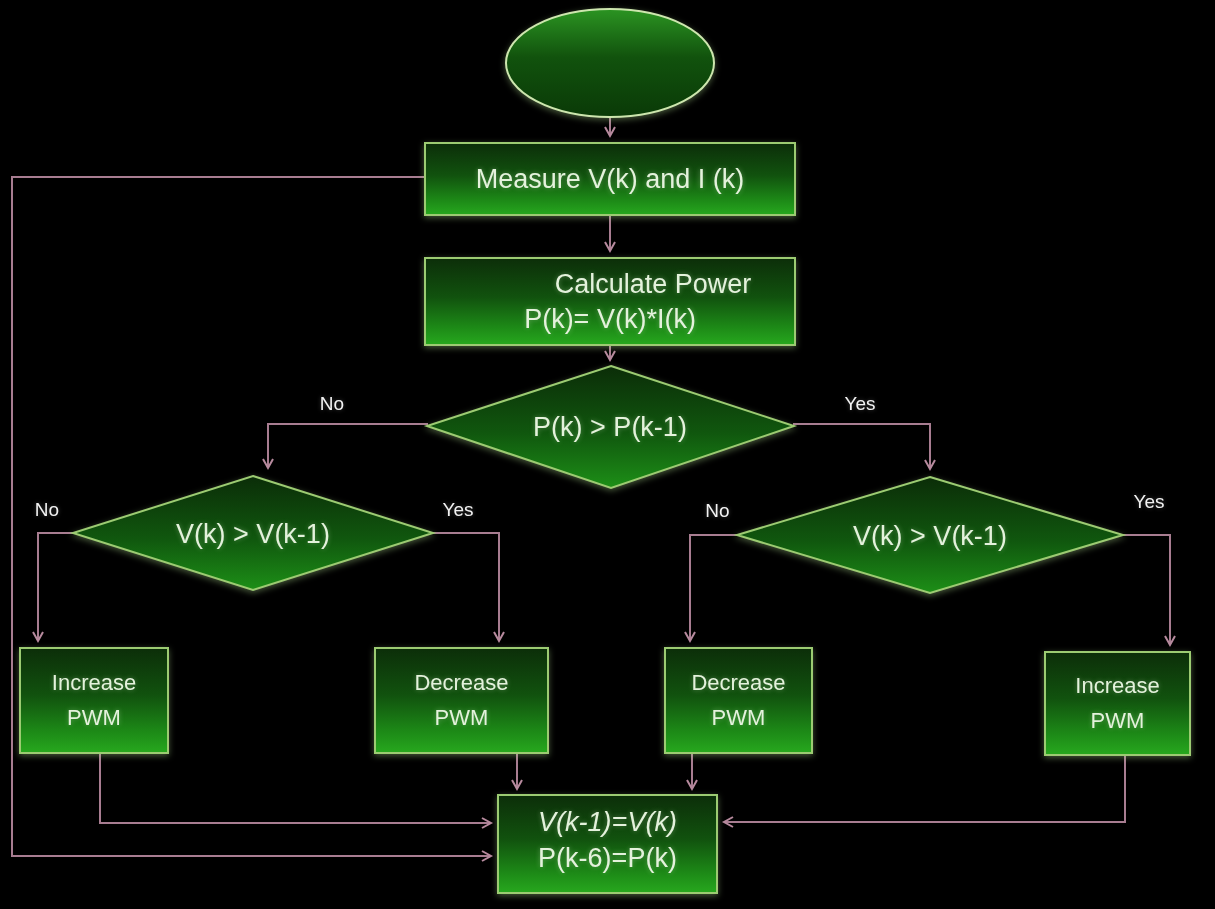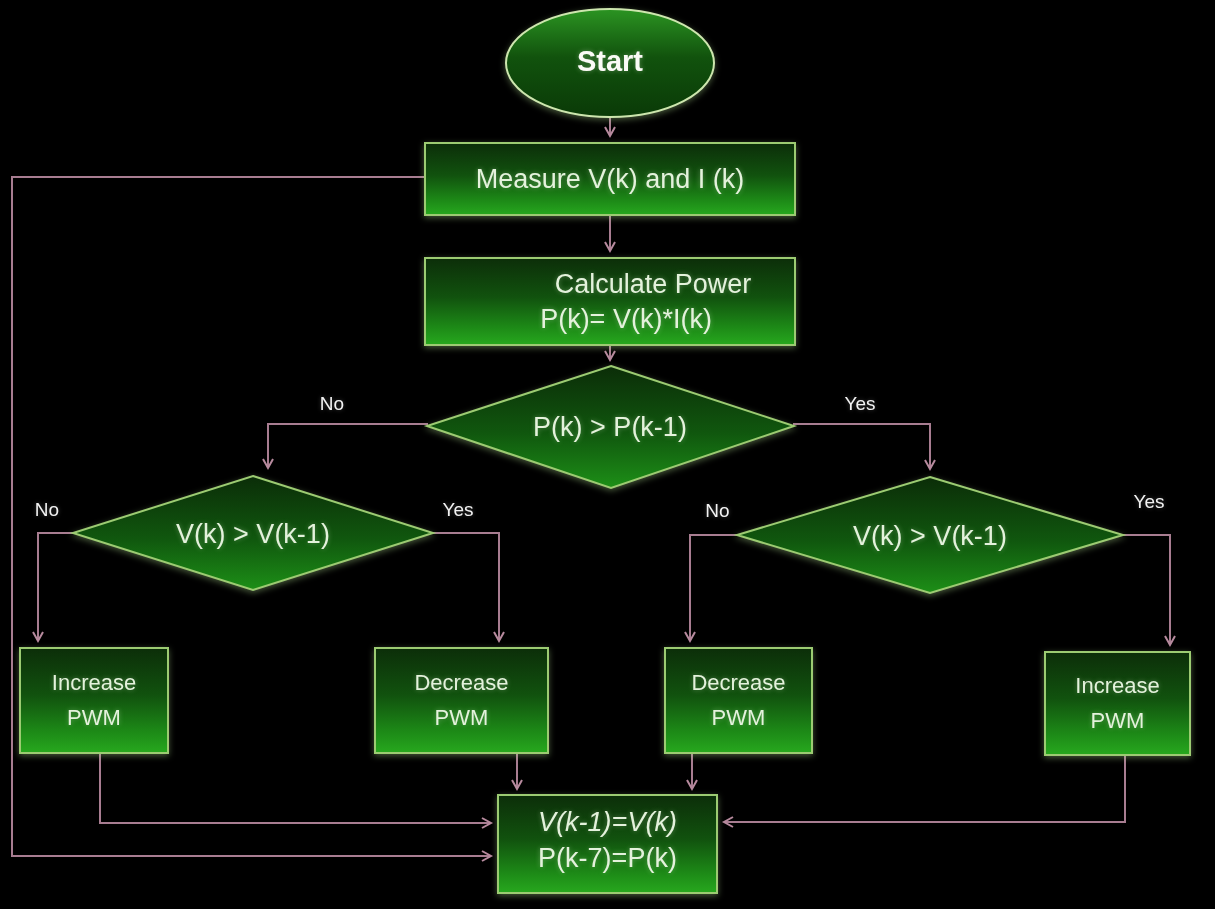--- a/index.html
+++ b/index.html
@@ -88,39 +88,38 @@
       <polygon class="node-shape" points="253,476 433,533 253,590 73,533" fill="url(#gradDiamond)"></polygon>
       <polygon class="node-shape" points="930,477 1123,535 930,593 737,535" fill="url(#gradDiamond)"></polygon>
       <rect class="node-shape" x="20" y="648" width="148" height="105" fill="url(#gradRect)"></rect>
       <rect class="node-shape" x="375" y="648" width="173" height="105" fill="url(#gradRect)"></rect>
       <rect class="node-shape" x="665" y="648" width="147" height="105" fill="url(#gradRect)"></rect>
       <rect class="node-shape" x="1045" y="652" width="145" height="103" fill="url(#gradRect)"></rect>
       <rect class="node-shape" x="498" y="795" width="219" height="98" fill="url(#gradRect)"></rect>
     </g>
   </svg>
 
-  <div class="txt start" style="left:505px;top:46px;width:210px;">Start</div>
   <div class="txt" style="left:425px;top:164px;width:370px;">Measure V(k) and I (k)</div>
   <div class="txt" style="left:425px;top:269px;width:370px;margin-left:43px;">Calculate Power</div>
-  <div class="txt" style="left:425px;top:304px;width:370px;padding-left:16px;">P(k)= V(k)*I(k)</div>
+  <div class="txt" style="left:425px;top:304px;width:370px;">P(k)= V(k)*I(k)</div>
   <div class="txt" style="left:460px;top:412px;width:300px;">P(k) &gt; P(k-1)</div>
   <div class="txt" style="left:103px;top:519px;width:300px;">V(k) &gt; V(k-1)</div>
   <div class="txt" style="left:780px;top:521px;width:300px;">V(k) &gt; V(k-1)</div>
 
   <div class="txt small" style="left:20px;top:668px;width:148px;">Increase</div>
   <div class="txt small" style="left:20px;top:703px;width:148px;">PWM</div>
   <div class="txt small" style="left:375px;top:668px;width:173px;">Decrease</div>
   <div class="txt small" style="left:375px;top:703px;width:173px;">PWM</div>
   <div class="txt small" style="left:665px;top:668px;width:147px;">Decrease</div>
   <div class="txt small" style="left:665px;top:703px;width:147px;">PWM</div>
   <div class="txt small" style="left:1045px;top:671px;width:145px;">Increase</div>
   <div class="txt small" style="left:1045px;top:706px;width:145px;">PWM</div>
 
   <div class="txt" style="left:498px;top:807px;width:219px;font-style:italic;">V(k-1)=V(k)</div>
-  <div class="txt" style="left:498px;top:843px;width:219px;">P(k-7)=P(k)</div>
+  <div class="txt" style="left:498px;top:843px;width:219px;">P(k-6)=P(k)</div>
 
   <div class="lbl" style="left:297px;top:390px;width:70px;">No</div>
   <div class="lbl" style="left:820px;top:390px;width:80px;">Yes</div>
   <div class="lbl" style="left:12px;top:496px;width:70px;">No</div>
   <div class="lbl" style="left:418px;top:496px;width:80px;">Yes</div>
   <div class="lbl" style="left:680px;top:497px;width:75px;">No</div>
   <div class="lbl" style="left:1109px;top:488px;width:80px;">Yes</div>
 
 </div>
 

